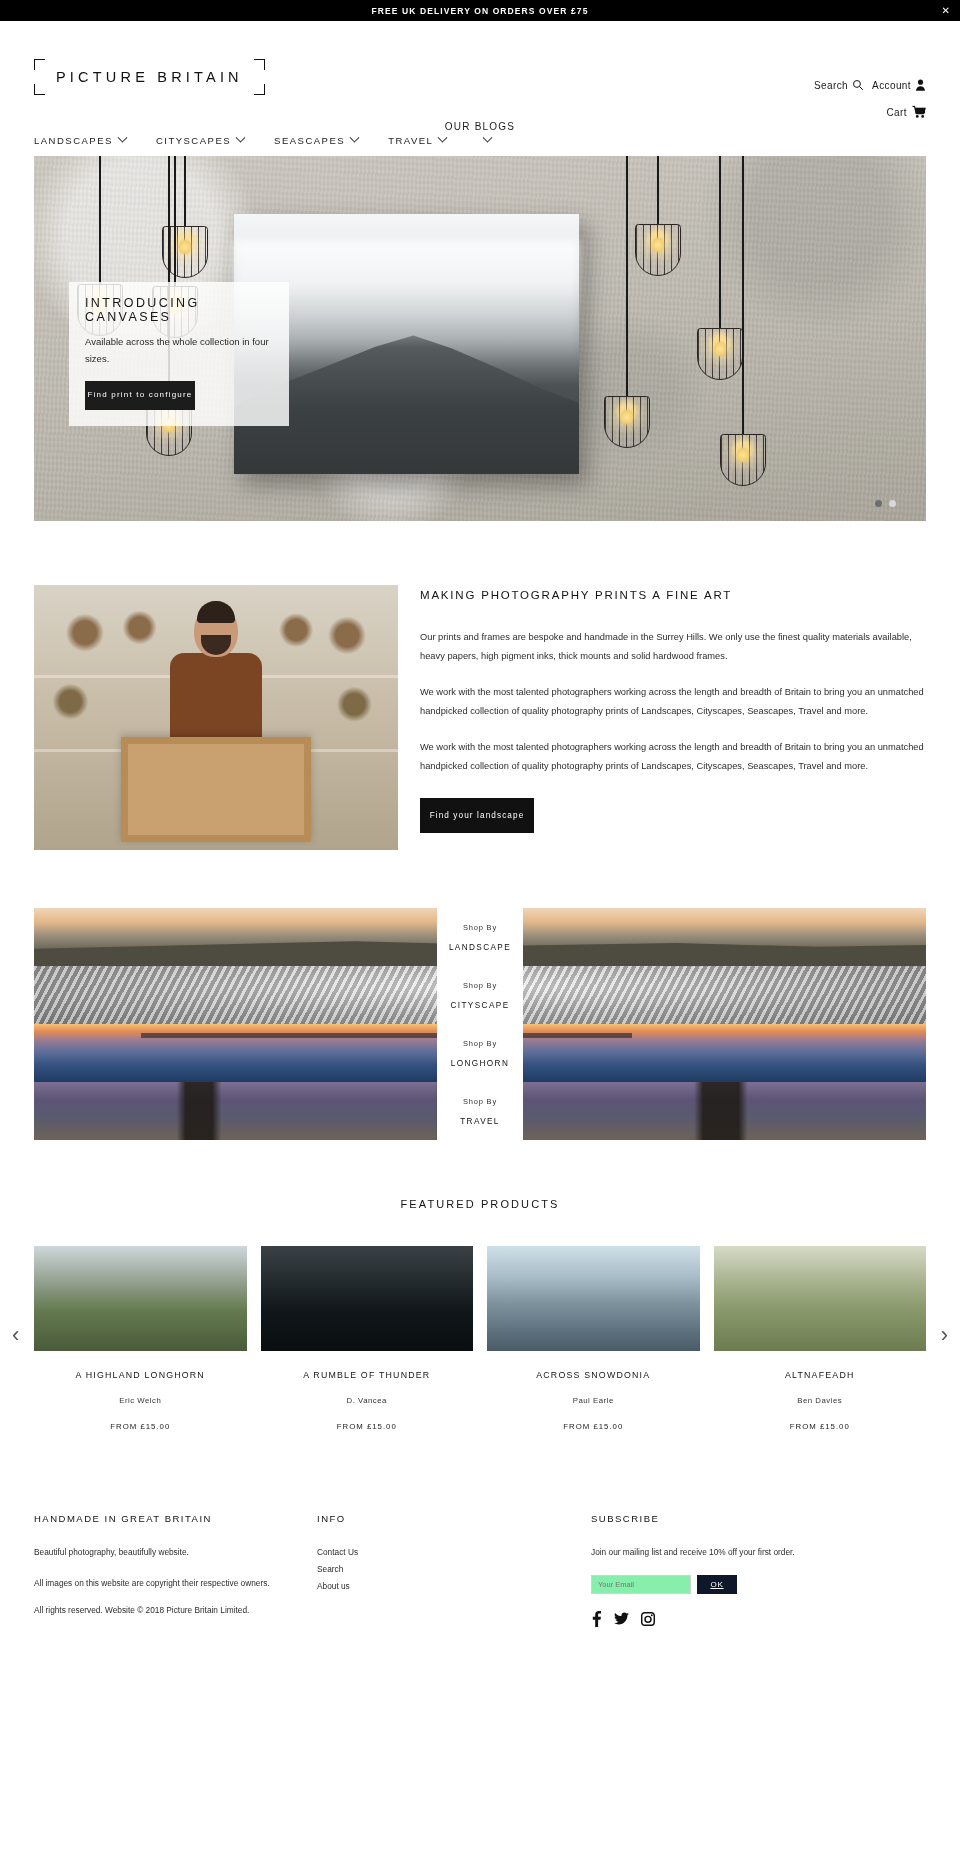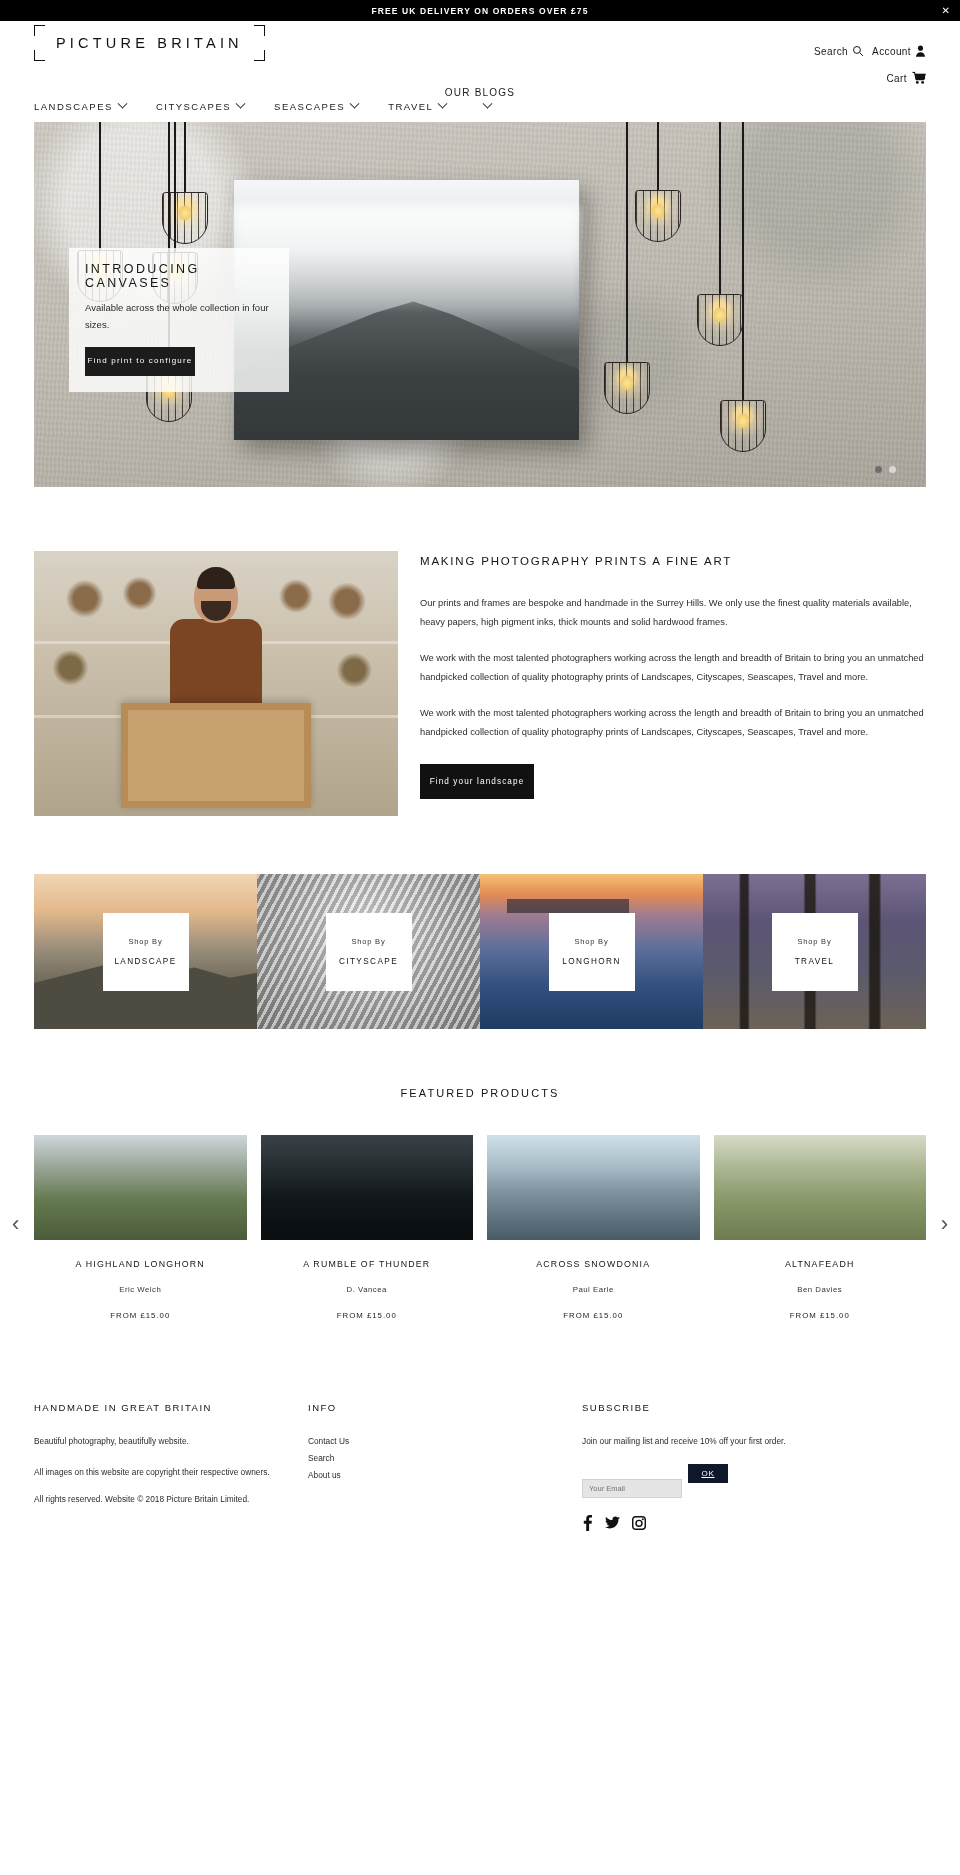--- a/index.html
+++ b/index.html
@@ -36,21 +36,21 @@
     top: 50%;
     transform: translateY(-50%);
     font-size: 10px;
     color: #fff;
     cursor: pointer;
     line-height: 1;
   }
 
   
   .header {
-    padding: 4px 34px 0 34px;
+    padding: 38px 34px 0 34px;
     display: flex;
     align-items: flex-start;
     justify-content: space-between;
   }
   .logo {
     position: relative;
     padding: 9px 22px;
     display: inline-block;
   }
   .logo-text {
@@ -329,21 +329,22 @@
     background: #111; color: #fff; border: none;
     width: 114px; height: 35px;
     font-size: 8.2px; letter-spacing: 1.1px; line-height: 1.4;
     text-align: center; cursor: pointer; font-family: inherit;
   }
 
   
   .cats {
     display: flex;
     margin: 58px 34px 0 34px;
-    height: 155px;
+    height: 232px;
+    flex-direction: column;
   }
   .cat {
     position: relative;
     flex: 1;
     overflow: hidden;
     cursor: pointer;
   }
   .cat .ph { position: absolute; inset: 0; }
   .cat-landscape .ph {
     background: linear-gradient(180deg, #f0d6b5 0%, #e3b88b 24%, #9a8e7b 48%, #6a6657 72%, #4b4a3f 100%);
@@ -418,37 +419,37 @@
   .p-price { font-size: 7.8px; letter-spacing: 1px; margin-top: 17px; color: #222; }
 
   
   .footer {
     display: flex;
     margin: 72px 34px 0 34px;
     padding-top: 10px;
     gap: 24px;
   }
   .fcol-1 { width: 250px; }
-  .fcol-2 { width: 250px; }
+  .fcol-2 { width: 250px; margin-left: 9px; }
   .fcol-3 { flex: 1; }
   .fhead {
     font-size: 9.5px; letter-spacing: 1.5px; margin-bottom: 20px; color: #111;
   }
   .ftext { font-size: 8.3px; line-height: 2.0; color: #2b2b2b; margin-bottom: 14px; }
   .flink {
     display: block;
     font-size: 8.3px; line-height: 2.05; color: #2b2b2b;
     text-decoration: none; cursor: pointer;
   }
   .subrow { display: flex; align-items: stretch; margin-top: 14px; }
   .subinput {
     width: 100px; height: 19px;
-    border: 1px solid #d2d2d2; background: #e5e5e5;
+    border: 1px solid #d2d2d2; background: #86efac;
     font-size: 7.5px; padding: 0 6px; color: #777;
-    font-family: inherit; outline: none; margin-top: 15px;
+    font-family: inherit; outline: none;
   }
   .subbtn {
     width: 40px; height: 19px; margin-left: 6px;
     background: #0f172a; color: #fff; border: none;
     font-size: 8px; letter-spacing: .8px; cursor: pointer; font-family: inherit; text-decoration: underline;
   }
   .social { display: flex; gap: 12px; margin-top: 17px; align-items: center; }
   .social span { cursor: pointer; display: inline-flex; }
   .copyright {
     font-size: 8.3px; color: #2b2b2b; margin-top: 6px;

